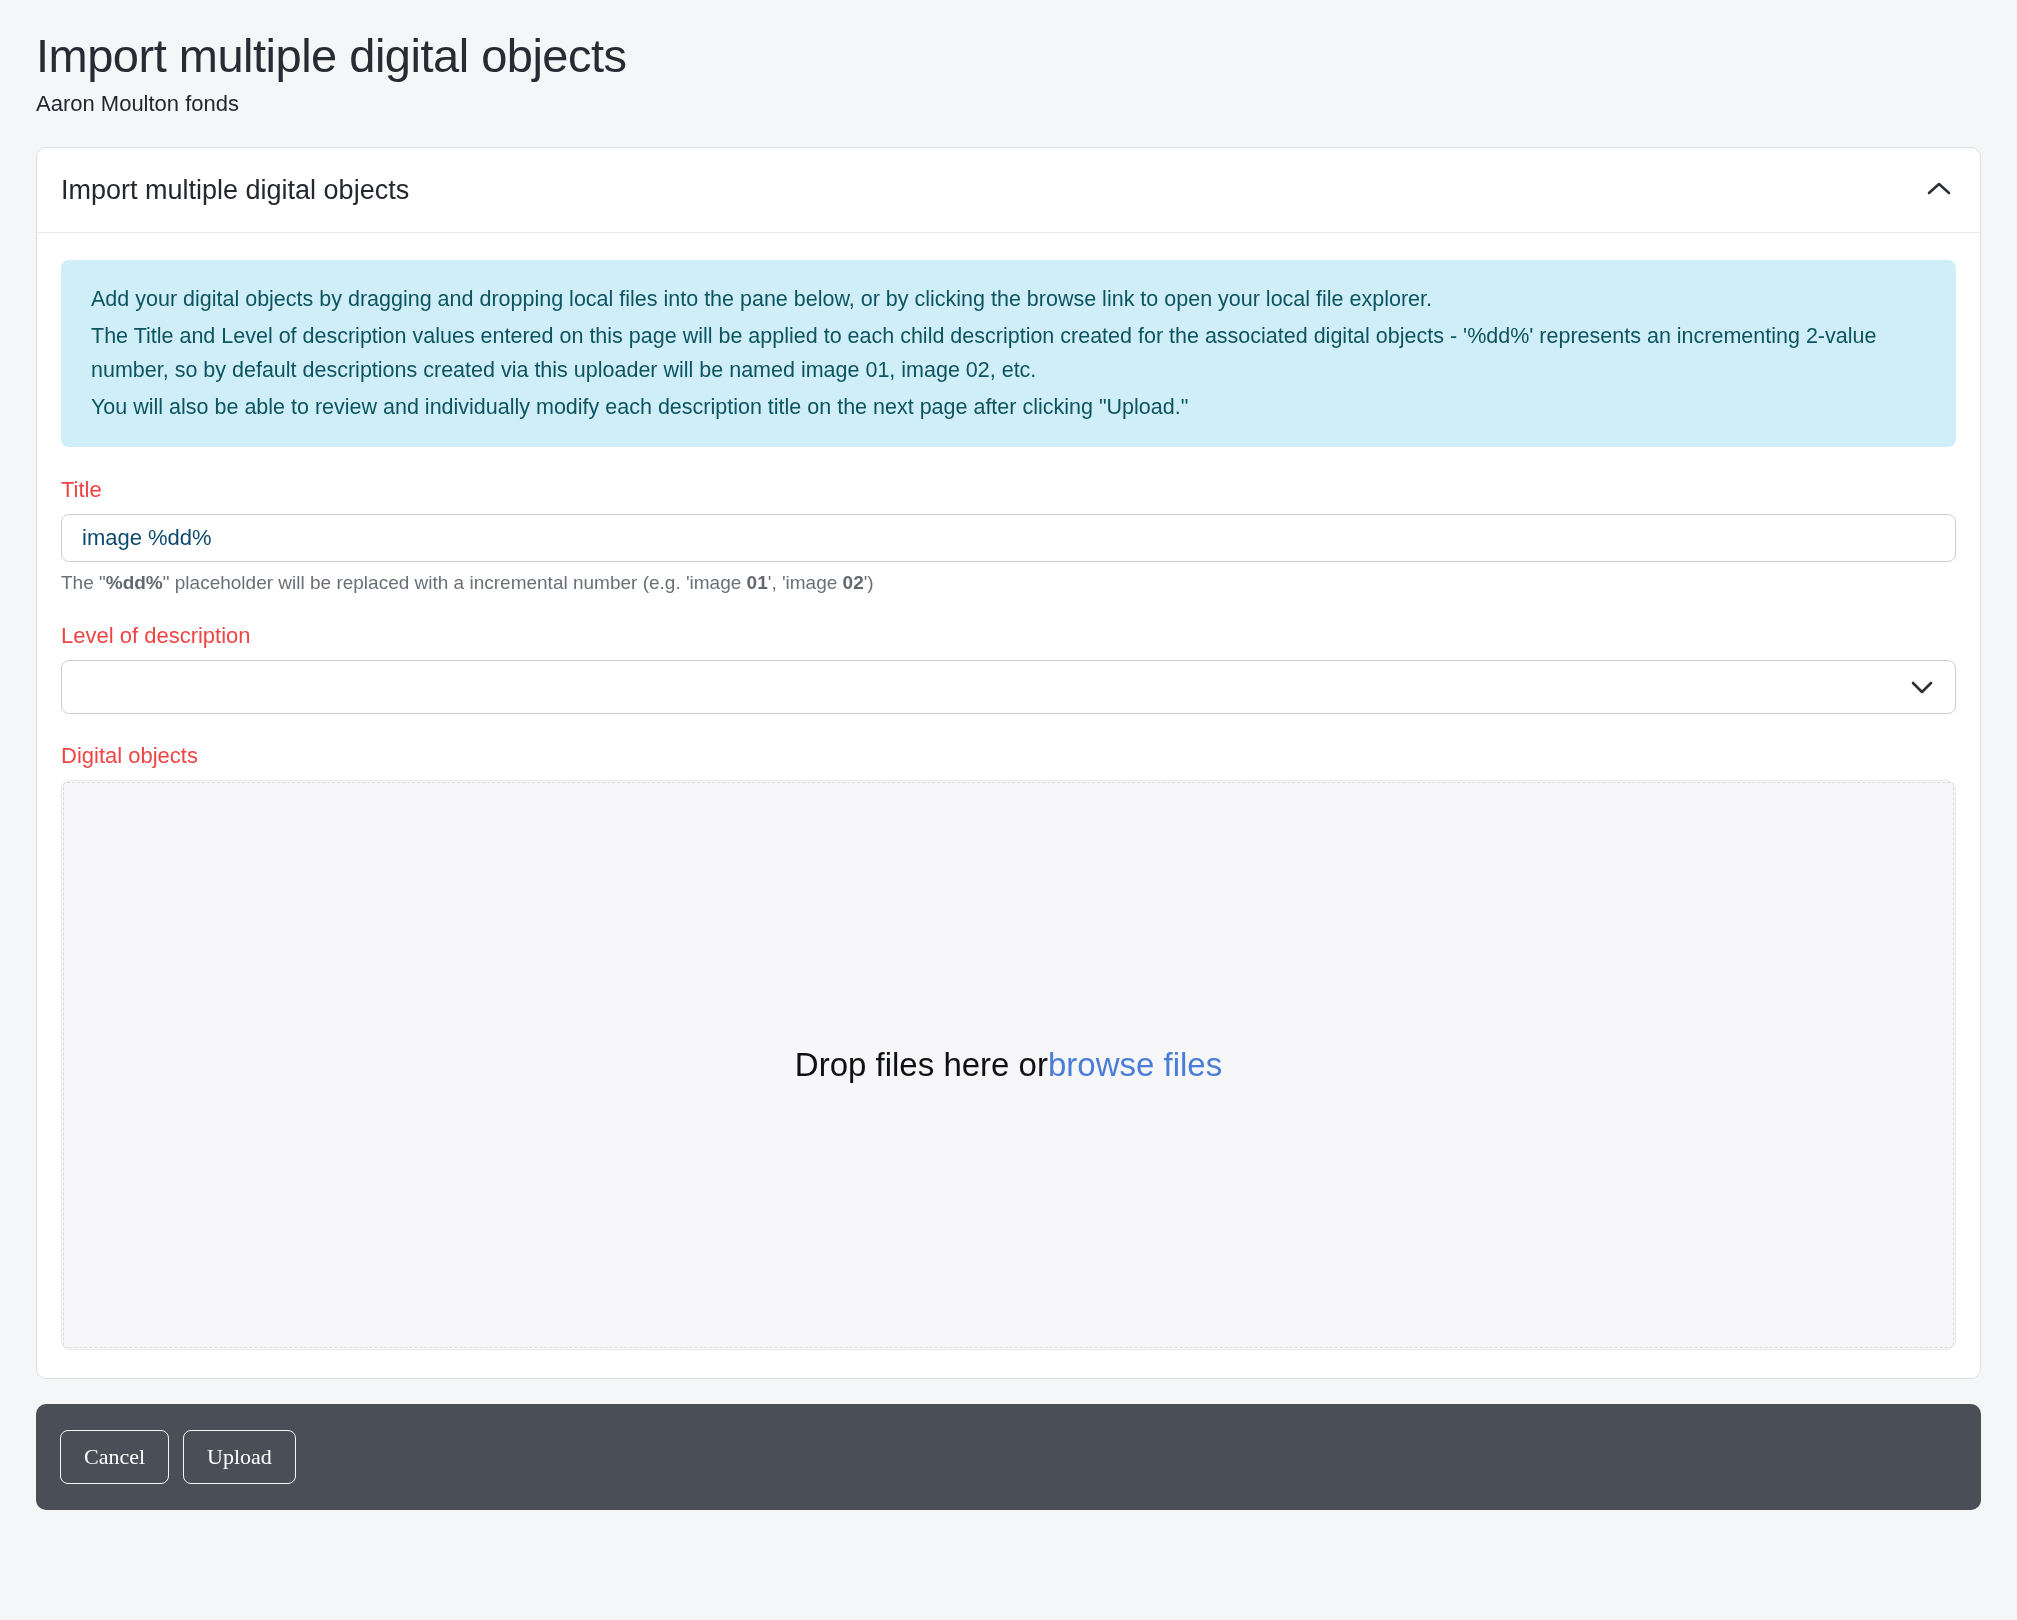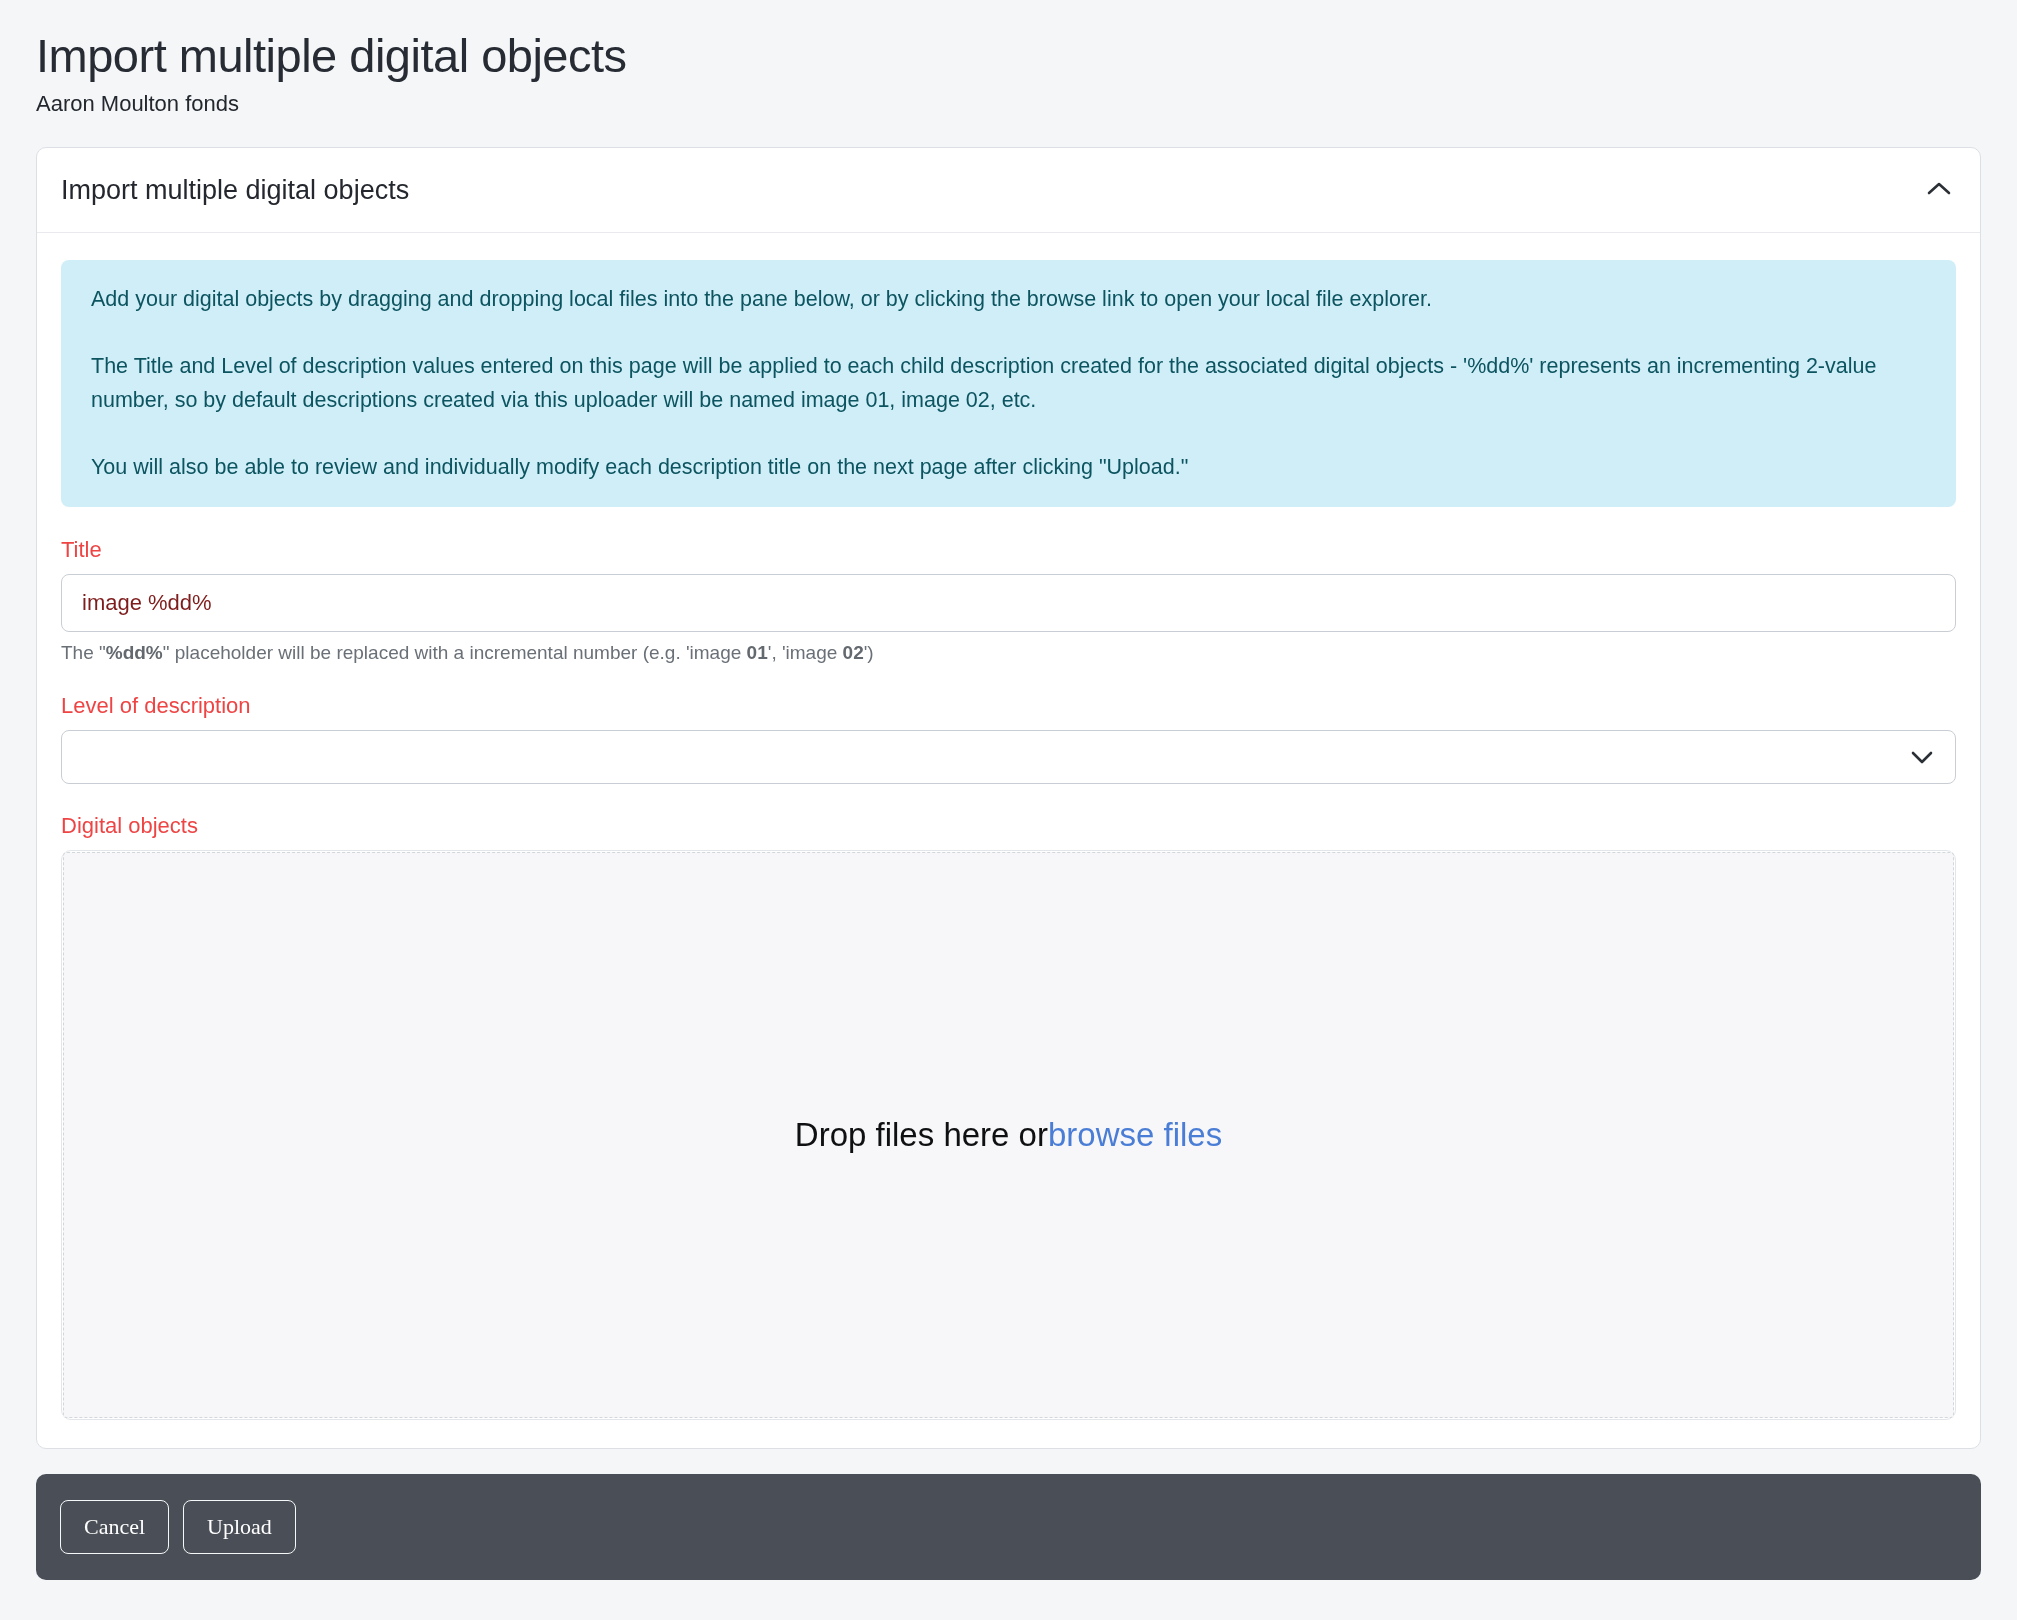--- a/index.html
+++ b/index.html
@@ -43,35 +43,35 @@
 
   .alert-info {
     background: #cfeef7;
     color: #0c5460;
     border-radius: 8px;
     padding: 23px 30px;
     font-size: 21.5px;
     line-height: 1.55;
     margin-bottom: 30px;
   }
-  .alert-info p + p { margin-top: 34px; }
+  .alert-info p + p { margin-top: 4px; }
 
   .field { margin-bottom: 29px; }
   .field-label { display: block; font-size: 22px; color: #ef4444; margin-bottom: 11px; }
 
   .text-input {
     display: block;
     width: 100%;
-    height: 58px;
+    height: 48px;
     border: 1px solid #c9ced4;
     border-radius: 8px;
     padding: 16px 20px;
     font-size: 22px;
     font-family: "Liberation Sans", sans-serif;
-    color: #7f1d1d;
+    color: #0c4a6e;
     background: #fff;
     outline: none;
   }
   .help-text { margin-top: 10px; font-size: 19px; color: #6a7077; }
   .help-text strong { font-weight: 700; color: #63696f; }
 
   .select-box {
     position: relative;
     width: 100%;
     height: 54px;

